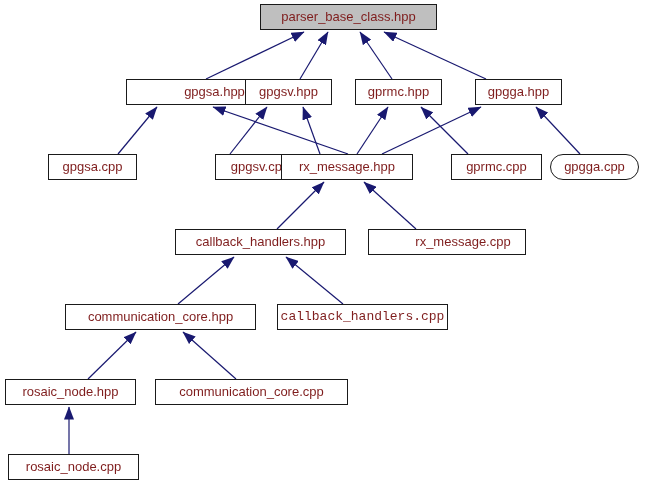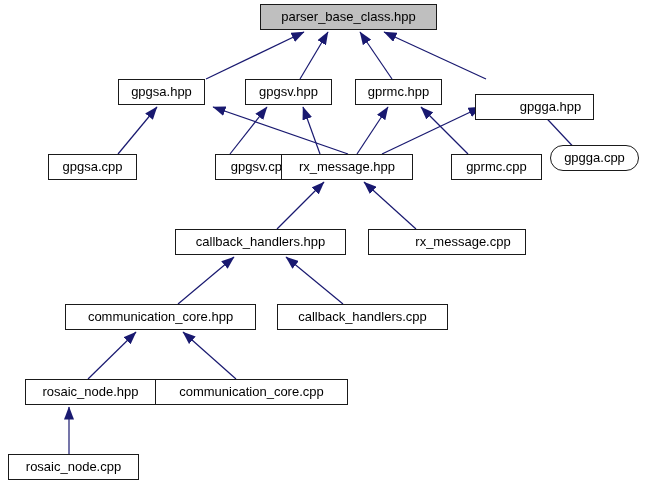--- a/index.html
+++ b/index.html
@@ -18,21 +18,21 @@
   .canvas svg {
     position: absolute;
     left: 0;
     top: 0;
   }
   .node {
     position: absolute;
     height: 24px;
     border: 1px solid #1a1a1a;
     background: #ffffff;
-    color: #000000;
+    color: #7f1d1d;
     font-size: 13px;
     line-height: 24px;
     text-align: center;
     white-space: nowrap;
     box-sizing: content-box;
     cursor: pointer;
   }
   .node.highlight {
     background: #bfbfbf;
     cursor: default;
@@ -65,30 +65,30 @@
         <line x1="416" y1="229" x2="364" y2="182" stroke="#191970" stroke-width="1.2" marker-end="url(#arrowhead)"></line>
         <line x1="178" y1="304" x2="234" y2="257" stroke="#191970" stroke-width="1.2" marker-end="url(#arrowhead)"></line>
         <line x1="343" y1="304" x2="286" y2="257" stroke="#191970" stroke-width="1.2" marker-end="url(#arrowhead)"></line>
         <line x1="88" y1="379" x2="136" y2="332" stroke="#191970" stroke-width="1.2" marker-end="url(#arrowhead)"></line>
         <line x1="236" y1="379" x2="183" y2="332" stroke="#191970" stroke-width="1.2" marker-end="url(#arrowhead)"></line>
         <line x1="69" y1="454" x2="69" y2="407" stroke="#191970" stroke-width="1.2" marker-end="url(#arrowhead)"></line>
       </g>
   </svg>
   <div id="node-layer">
       <div class="node highlight" style="left: 260px; top: 4px; width: 175px;">parser_base_class.hpp</div>
-      <div class="node" style="left: 118px; top: 79px; width: 85px;">gpgsa.hpp</div>
+      <div class="node" style="left: 126px; top: 79px; width: 85px; padding-left: 45px;">gpgsa.hpp</div>
       <div class="node" style="left: 245px; top: 79px; width: 85px;">gpgsv.hpp</div>
       <div class="node" style="left: 355px; top: 79px; width: 85px; text-align: center;">gprmc.hpp</div>
-      <div class="node" style="left: 475px; top: 94px; width: 85px; padding-left: 32px;">gpgga.hpp</div>
+      <div class="node" style="left: 475px; top: 79px; width: 85px;">gpgga.hpp</div>
       <div class="node" style="left: 48px; top: 154px; width: 87px;">gpgsa.cpp</div>
       <div class="node" style="left: 171px; top: 154px; width: 88px; margin-left: 44px;">gpgsv.cpp</div>
       <div class="node" style="left: 281px; top: 154px; width: 130px;">rx_message.hpp</div>
       <div class="node" style="left: 451px; top: 154px; width: 89px;">gprmc.cpp</div>
-      <div class="node" style="left: 550px; top: 145px; width: 87px; border-radius: 13px;">gpgga.cpp</div>
+      <div class="node" style="left: 550px; top: 154px; width: 87px; border-radius: 13px;">gpgga.cpp</div>
       <div class="node" style="left: 175px; top: 229px; width: 169px;">callback_handlers.hpp</div>
       <div class="node" style="left: 368px; top: 229px; width: 124px; padding-left: 32px;">rx_message.cpp</div>
       <div class="node" style="left: 65px; top: 304px; width: 189px;">communication_core.hpp</div>
-      <div class="node" style="left: 277px; top: 304px; width: 169px;">callback_handlers.cpp</div>
-      <div class="node" style="left: 5px; top: 379px; width: 129px; margin-left: 20px;">rosaic_node.hpp</div>
+      <div class="node" style="left: 277px; top: 304px; width: 169px; font-family: Liberation Mono, monospace;">callback_handlers.cpp</div>
+      <div class="node" style="left: 5px; top: 379px; width: 129px;">rosaic_node.hpp</div>
       <div class="node" style="left: 155px; top: 379px; width: 191px;">communication_core.cpp</div>
       <div class="node" style="left: 8px; top: 454px; width: 129px;">rosaic_node.cpp</div>
     </div>
 </div>
 
 </body></html>

